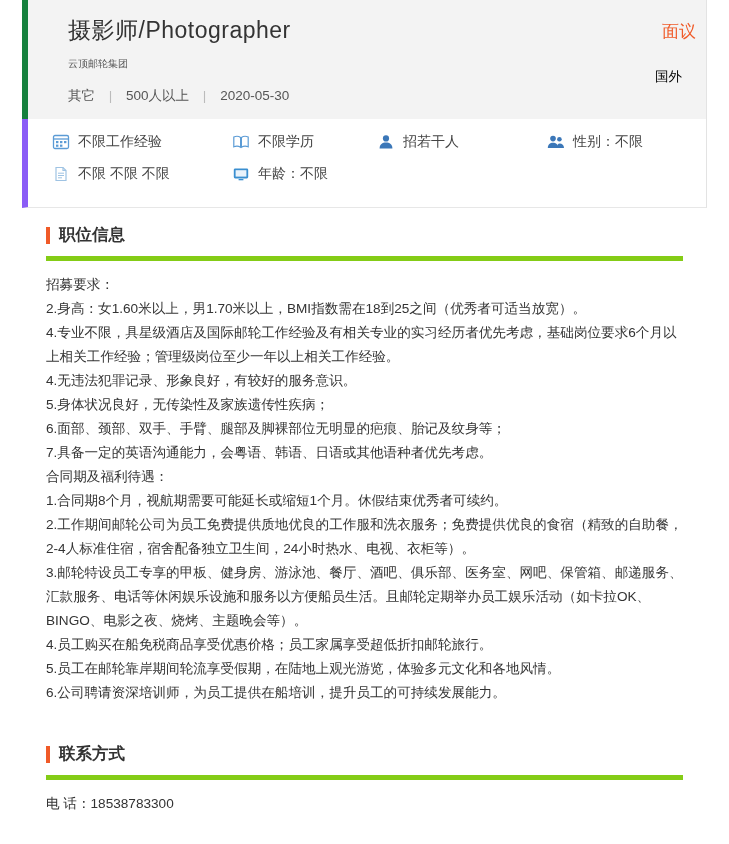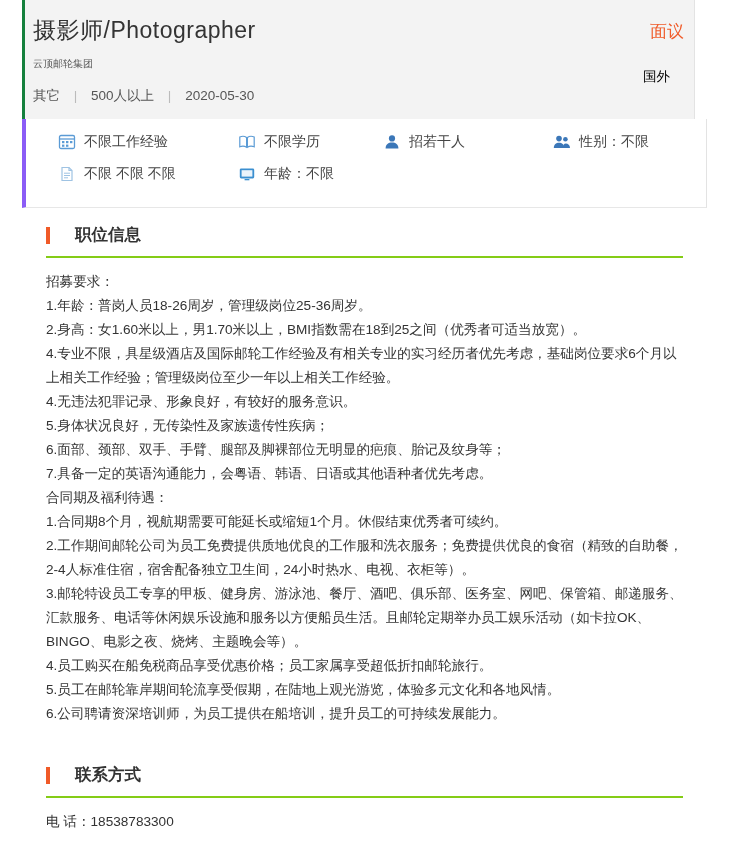--- a/index.html
+++ b/index.html
@@ -14,23 +14,23 @@
     color: #333;
     font-size: 14px;
   }
   .page {
     width: 729px;
     position: relative;
   }
   
   .job-header {
     background: #f3f3f3;
-    margin: 0 34px 0 22px;
-    padding: 18px 24px 14px 8px;
-    border-left: 3px solid #15803d;
+    margin: 0 22px 0 22px;
+    padding: 18px 24px 14px 40px;
+    border-left: 6px solid #15803d;
     border-right: 1px solid #e3e3e3;
     position: relative;
     box-sizing: border-box;
   }
   .job-title {
     font-size: 23px;
     color: #333;
     font-weight: normal;
     letter-spacing: 0.5px;
     margin: 0 0 14px 0;
@@ -59,22 +59,22 @@
   .location {
     position: absolute;
     right: 24px;
     top: 68px;
     color: #000000;
     font-size: 13.5px;
   }
   
   .attrs {
     margin: 0 22px;
-    padding: 14px 24px 10px 32px;
-    border-left: 4px solid #8b5cf6;
+    padding: 14px 24px 10px 24px;
+    border-left: 6px solid #8b5cf6;
     border-right: 1px solid #e3e3e3;
     border-bottom: 1px solid #e7e7e7;
     box-sizing: border-box;
   }
   .attr-row {
     display: flex;
     margin-bottom: 14px;
   }
   .attr {
     display: flex;
@@ -96,23 +96,22 @@
   
   .section {
     margin: 0 22px;
     padding: 0 24px;
     box-sizing: border-box;
   }
   .sec-head {
     display: flex;
     align-items: center;
     padding: 16px 0 10px 0;
-    border-bottom: 2px solid #84cc16;
+    border-bottom: 5px solid #84cc16;
     margin-bottom: 12px;
-    gap: 16px;
   }
   .sec-bar {
     width: 4px;
     height: 17px;
     background: #f05a28;
     margin-right: 9px;
     flex: 0 0 auto;
   }
   .sec-title {
     font-size: 16.5px;
@@ -228,21 +227,20 @@
     </div>
   </div>
 
   <div class="section">
     <div class="sec-head">
       <span class="sec-bar"></span>
       <span class="sec-title">职位信息</span>
     </div>
     <div class="body-text">
       <p>招募要求：</p>
-      <p>1.年龄：普岗人员18-26周岁，管理级岗位25-36周岁。</p>
       <p>2.身高：女1.60米以上，男1.70米以上，BMI指数需在18到25之间（优秀者可适当放宽）。</p>
       <p>4.专业不限，具星级酒店及国际邮轮工作经验及有相关专业的实习经历者优先考虑，基础岗位要求6个月以上相关工作经验；管理级岗位至少一年以上相关工作经验。</p>
       <p>4.无违法犯罪记录、形象良好，有较好的服务意识。</p>
       <p>5.身体状况良好，无传染性及家族遗传性疾病；</p>
       <p>6.面部、颈部、双手、手臂、腿部及脚裸部位无明显的疤痕、胎记及纹身等；</p>
       <p>7.具备一定的英语沟通能力，会粤语、韩语、日语或其他语种者优先考虑。</p>
       <p>合同期及福利待遇：</p>
       <p>1.合同期8个月，视航期需要可能延长或缩短1个月。休假结束优秀者可续约。</p>
       <p>2.工作期间邮轮公司为员工免费提供质地优良的工作服和洗衣服务；免费提供优良的食宿（精致的自助餐，2-4人标准住宿，宿舍配备独立卫生间，24小时热水、电视、衣柜等）。</p>
       <p>3.邮轮特设员工专享的甲板、健身房、游泳池、餐厅、酒吧、俱乐部、医务室、网吧、保管箱、邮递服务、汇款服务、电话等休闲娱乐设施和服务以方便船员生活。且邮轮定期举办员工娱乐活动（如卡拉OK、BINGO、电影之夜、烧烤、主题晚会等）。</p>

